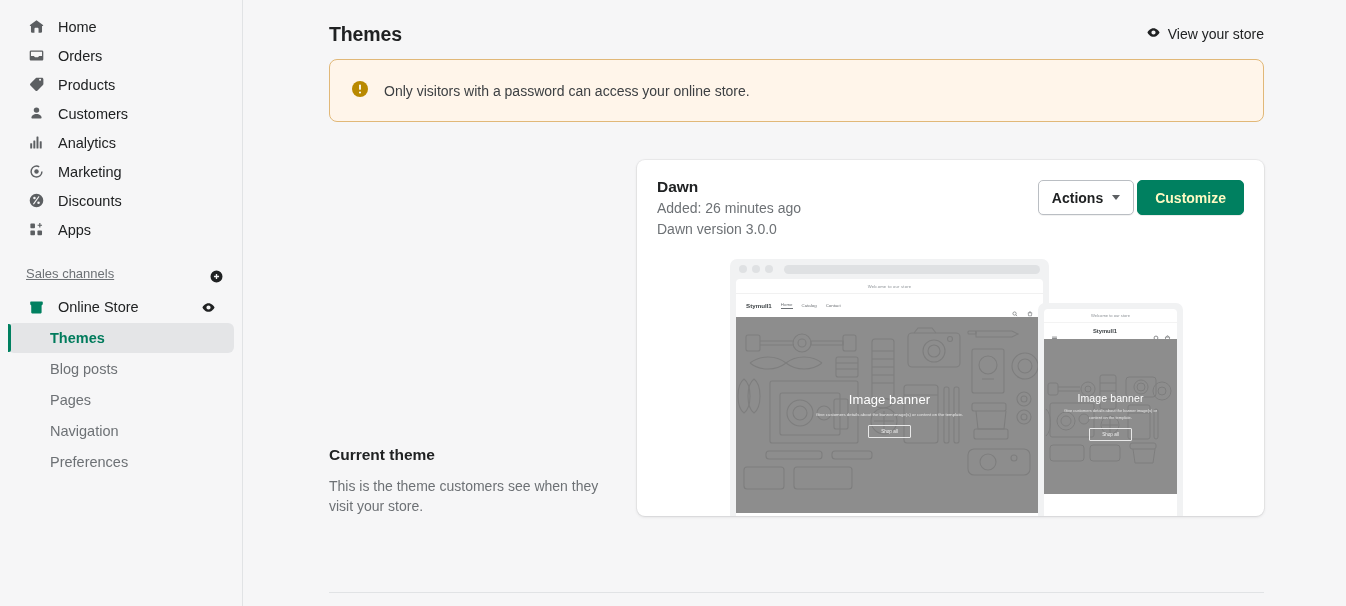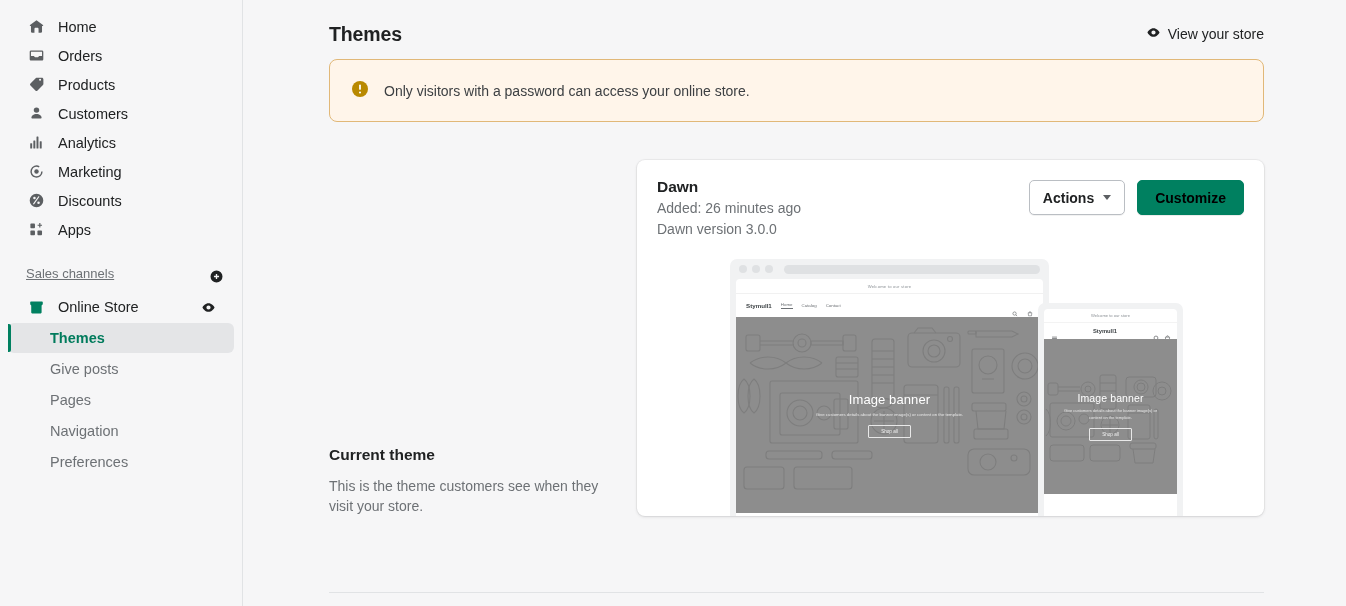--- a/index.html
+++ b/index.html
@@ -170,34 +170,34 @@
     box-shadow: 0 0 0 1px rgba(63,63,68,0.05), 0 1px 3px rgba(63,63,68,0.15);
     padding: 17px 20px 0 20px;
     height: 356px;
     overflow: hidden;
     position: relative;
   }
   .tc-head { display: flex; align-items: flex-start; }
   .tc-meta { flex: 1; }
   .tc-name { font-size: 15.5px; font-weight: 700; color: #202223; line-height: 20px; }
   .tc-sub  { font-size: 14px; color: #6d7175; line-height: 20px; margin-top: 1px; }
-  .tc-actions { display: flex; align-items: center; gap: 12px; padding-top: 3px; }
+  .tc-actions { display: flex; align-items: center; gap: 3px; padding-top: 3px; }
   .btn-actions {
     display: inline-flex; align-items: center; gap: 9px;
     height: 35px; padding: 0 13px;
     background: #ffffff; border: 1px solid #babec3;
     color: #202223; font-weight: 600;
     box-shadow: 0 1px 0 rgba(0,0,0,0.05);
   }
   .caret { width:0;height:0;border-left:4.5px solid transparent;border-right:4.5px solid transparent;border-top:5px solid #5c5f62; }
   .btn-primary {
     display: inline-flex; align-items: center; justify-content:center;
     height: 35px; padding: 4px 17px;
     background: #008060; border: 1px solid #008060;
-    color: #000000; font-weight: 600;
+    color: #fef9c3; font-weight: 600;
     box-shadow: 0 1px 0 rgba(0,0,0,0.08);
   }
 
   
   .preview-wrap {
     position: relative;
     margin-top: 20px;
     height: 280px;
   }
   .desktop-mock {
@@ -410,21 +410,21 @@
             <path d="M10 4.2c-4 0-7.2 3.6-7.9 5.2-.1.3-.1.6 0 .9.7 1.6 3.9 5.5 7.9 5.5s7.2-3.9 7.9-5.5c.1-.3.1-.6 0-.9C17.2 7.8 14 4.2 10 4.2zm0 8.6a2.8 2.8 0 1 1 0-5.6 2.8 2.8 0 0 1 0 5.6z"></path>
           </svg>
       </span>
     </div>
 
     <div class="sub-item active">
       <span class="active-bar"></span>
       <span>Themes</span>
     </div>
     <div class="sub-item">
-      <span>Give posts</span>
+      <span>Blog posts</span>
     </div>
     <div class="sub-item">
       <span>Pages</span>
     </div>
     <div class="sub-item">
       <span>Navigation</span>
     </div>
     <div class="sub-item">
       <span>Preferences</span>
     </div>

